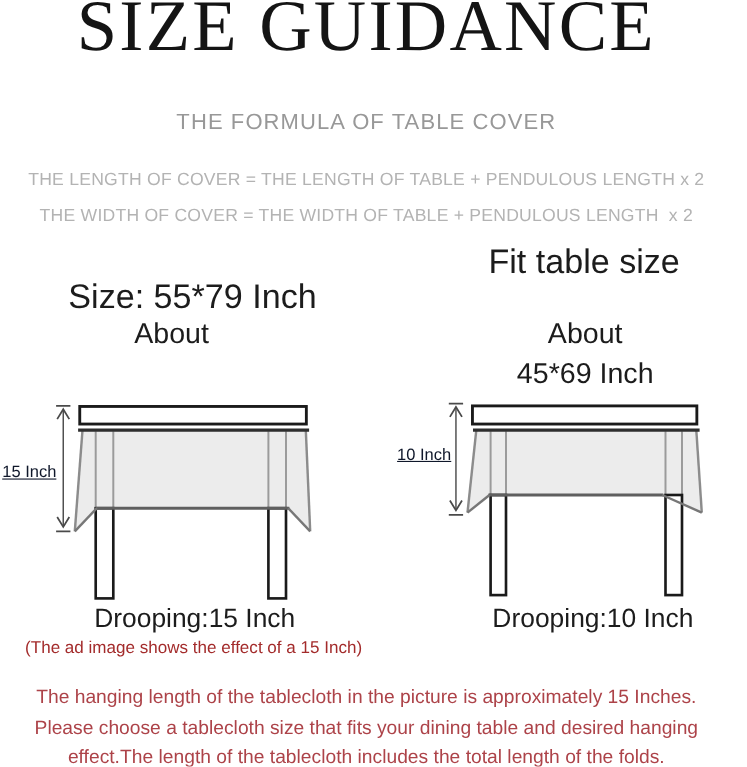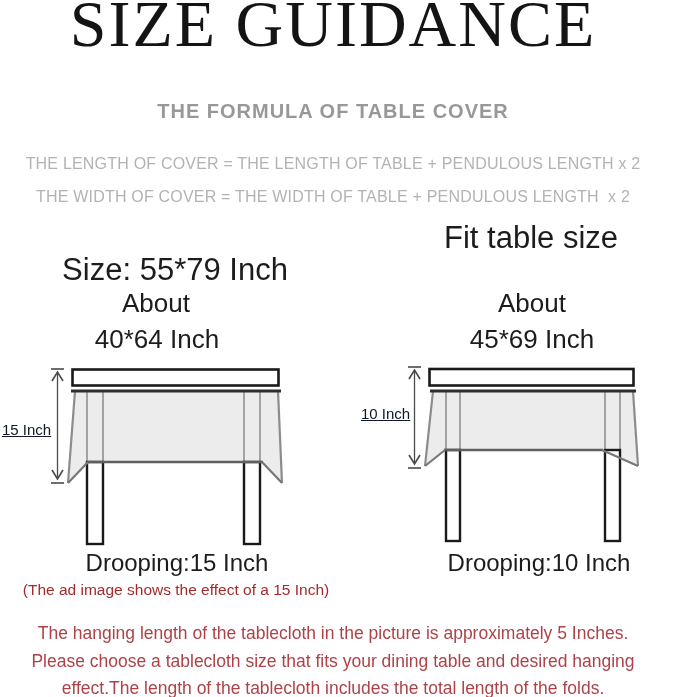--- a/index.html
+++ b/index.html
@@ -9,21 +9,21 @@
   }
   .abs{position:absolute;}
   .ctr{transform:translateX(-50%);white-space:nowrap;}
   .title{
     top:-9px;left:0;width:100%;text-align:center;
     font-family:"Liberation Serif", serif;font-weight:400;
     font-size:66px;line-height:1;letter-spacing:2px;color:#141414;
   }
   .formula-heading{
     top:100px;left:0;width:100%;text-align:center;
-    font-size:20px;font-weight:bold;letter-spacing:1px;color:#989898;
+    font-size:20px;font-weight:normal;letter-spacing:1px;color:#989898;
   }
   .formula-line{
     left:0;width:100%;text-align:center;
     font-size:16px;letter-spacing:.2px;color:#b3b3b3;white-space:pre;
   }
   .rule1{top:155px;}
   .rule2{top:188px;}
   .col-heading{top:220px;font-size:31px;color:#1c1c1c;}
   .about{top:288px;font-size:26px;color:#1c1c1c;}
   .aboutsize{top:324px;font-size:26px;color:#1c1c1c;}
@@ -48,21 +48,20 @@
   <div class="abs formula-heading">THE FORMULA OF TABLE COVER</div>
   <div class="abs formula-line rule1">THE LENGTH OF COVER = THE LENGTH OF TABLE + PENDULOUS LENGTH x 2</div>
   <div class="abs formula-line rule2">THE WIDTH OF COVER = THE WIDTH OF TABLE + PENDULOUS LENGTH  x 2</div>
 
   <div class="abs ctr col-heading" style="left:175px;margin-top:32px;">Size: 55*79 Inch</div>
   <div class="abs ctr col-heading" style="left:531px;">Fit table size</div>
 
   <div class="abs ctr about" style="left:156px;">About</div>
   <div class="abs ctr about" style="left:532px;">About</div>
 
-  <div class="abs ctr aboutsize" style="left:157px;">40*64 Inch</div>
   <div class="abs ctr aboutsize" style="left:532px;">45*69 Inch</div>
 
   <svg class="abs" style="left:0;top:358px;" width="340" height="190" viewBox="0 0 340 190">
 
     <polygon points="75,33 278,33 282,125 262,104 88,104 68,125" fill="#e7e7e7" fill-opacity="0.8" stroke="none"></polygon>
 
     <g stroke="#9b9b9b" stroke-width="1.8">
       <line x1="87" y1="34" x2="87" y2="104"></line>
         <line x1="103" y1="34" x2="103" y2="104"></line>
       <line x1="244" y1="34" x2="244" y2="104"></line>
@@ -122,18 +121,18 @@
 
   <div class="abs droplabel" style="left:2px;top:421px;">15 Inch</div>
   <div class="abs droplabel" style="left:361px;top:405px;">10 Inch</div>
 
   <div class="abs ctr drooping" style="left:177px;">Drooping:15 Inch</div>
   <div class="abs ctr drooping" style="left:539px;">Drooping:10 Inch</div>
 
   <div class="abs ctr adnote" style="left:176px;">(The ad image shows the effect of a 15 Inch)</div>
 
   <div class="abs footer">
-    <div>The hanging length of the tablecloth in the picture is approximately 5 Inches.</div>
+    <div>The hanging length of the tablecloth in the picture is approximately 15 Inches.</div>
     <div>Please choose a tablecloth size that fits your dining table and desired hanging</div>
     <div>effect.The length of the tablecloth includes the total length of the folds.</div>
   </div>
 
 </div>
 
 </body></html>

